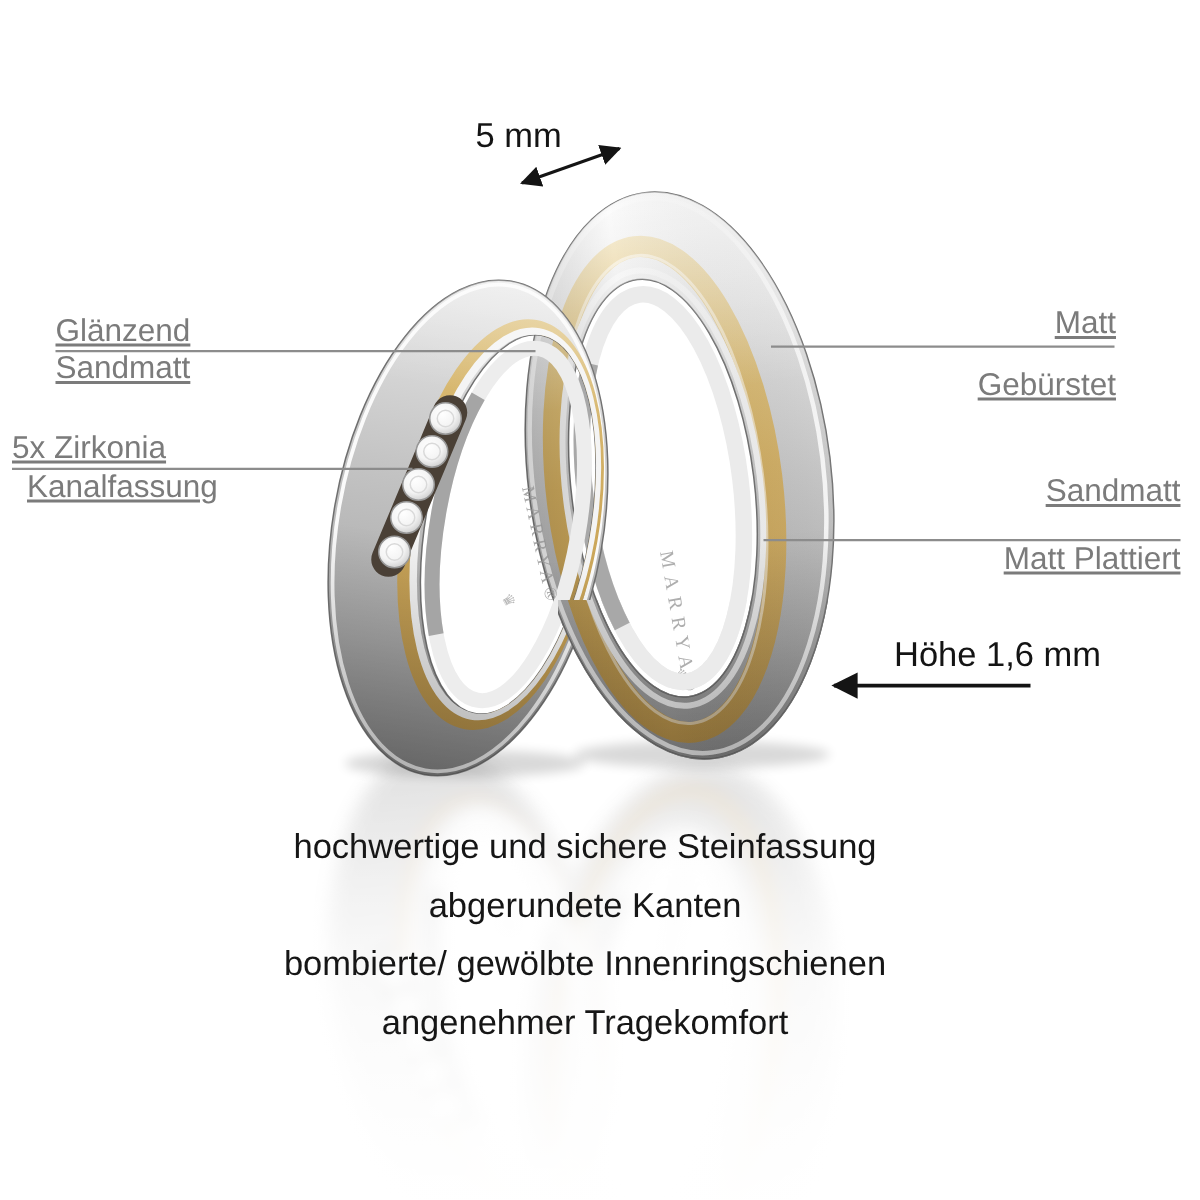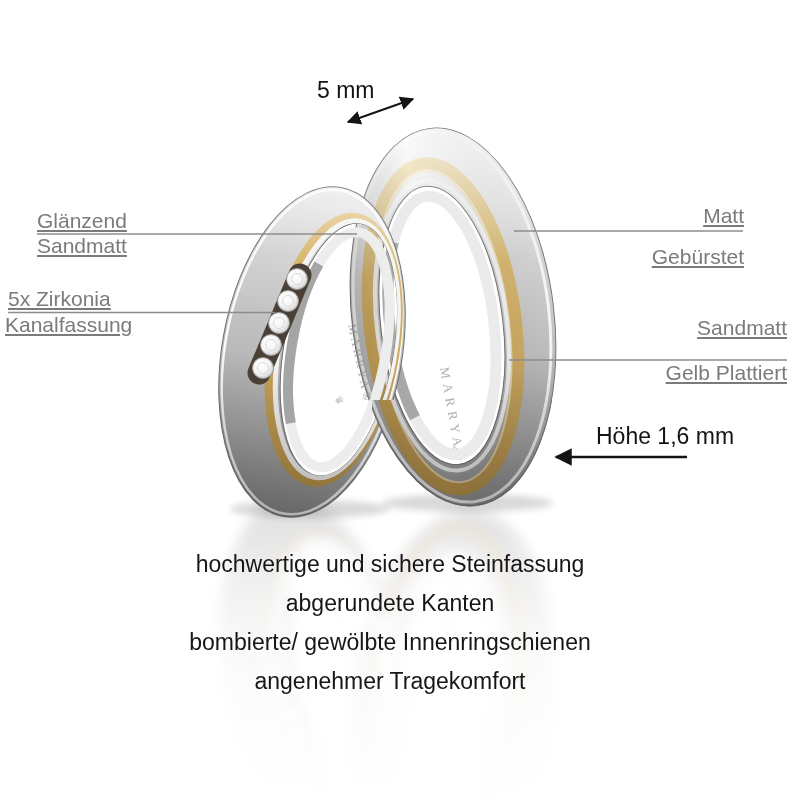--- a/index.html
+++ b/index.html
@@ -164,26 +164,26 @@
   <line x1="348" y1="122" x2="413" y2="99" stroke="#141414" stroke-width="2" marker-start="url(#arrHead)" marker-end="url(#arrHead)"></line>
   <line x1="687" y1="457" x2="556" y2="457" stroke="#141414" stroke-width="2.5" marker-end="url(#arrHead)"></line>
 </svg>
 
 <div class="dim" style="left:317px;top:78px">5 mm</div>
 
 <div class="lbl" style="left:37px;top:209px">Glänzend</div>
 <div class="lbl" style="left:37px;top:234px">Sandmatt</div>
 
 <div class="lbl" style="left:8px;top:287px">5x Zirkonia</div>
-<div class="lbl" style="left:5px;top:313px">Kanalfassung</div>
+<div class="lbl" style="left:18px;top:313px">Kanalfassung</div>
 
 <div class="lbl right" style="right:56px;top:204px">Matt</div>
 <div class="lbl right" style="right:56px;top:245px">Gebürstet</div>
 
 <div class="lbl right" style="right:13px;top:316px">Sandmatt</div>
-<div class="lbl right" style="right:13px;top:361px">Gelb Plattiert</div>
+<div class="lbl right" style="right:13px;top:361px">Matt Plattiert</div>
 
 <div class="dim" style="left:596px;top:424px">Höhe 1,6 mm</div>
 
 <div class="feat" style="top:551px">hochwertige und sichere Steinfassung</div>
 <div class="feat" style="top:590px">abgerundete Kanten</div>
 <div class="feat" style="top:629px">bombierte/ gewölbte Innenringschienen</div>
 <div class="feat" style="top:668px">angenehmer Tragekomfort</div>
 
 </body></html>

